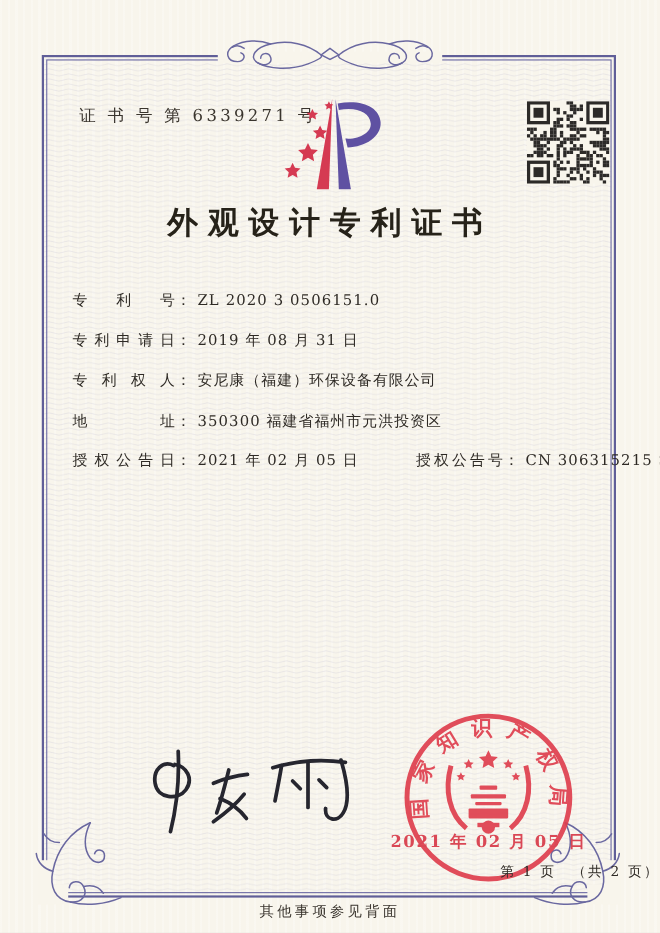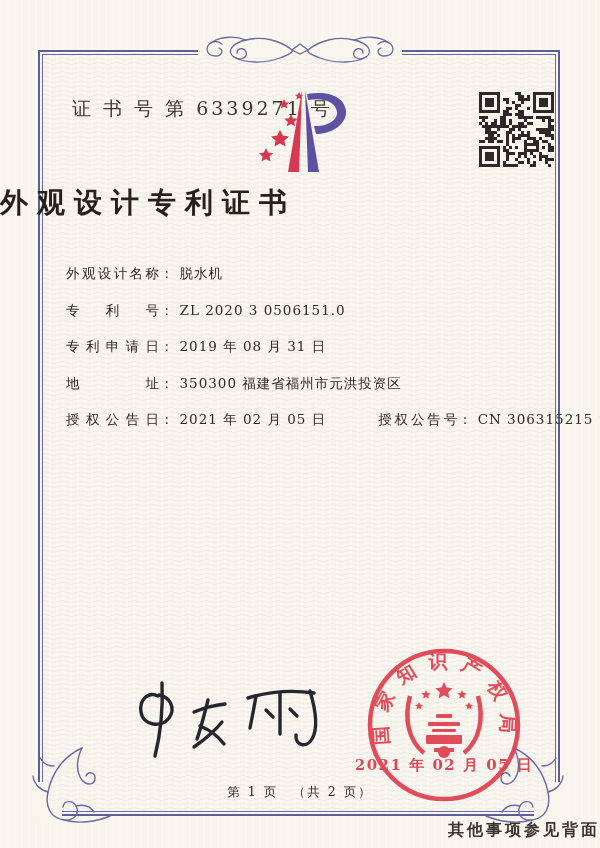--- a/index.html
+++ b/index.html
@@ -7,41 +7,41 @@
     position:relative;width:600px;height:848px;margin:0 auto;
     background:#f8f5ec;
     background-image:repeating-linear-gradient(90deg,rgba(255,255,255,.25) 0 2px,rgba(0,0,0,0) 2px 7px);
     font-family:"DejaVu Serif","Liberation Serif",serif;
     color:#2e2a25;overflow:hidden;
   }
   .guilloche{position:absolute;left:40px;top:52px;width:516px;height:760px;opacity:.55;}
   .frame{position:absolute;left:38px;top:50px;width:518px;height:762px;border:2px solid #605e98;}
   .frame-inner{position:absolute;left:2px;top:2px;right:2px;bottom:2px;border:1px solid #6c6aa4;}
   .ornament{position:absolute;}
-  .cert-no{position:absolute;left:72px;top:96px;font-size:19px;letter-spacing:3px;color:#3a352e;}
+  .cert-no{position:absolute;left:72px;top:96px;font-size:15px;letter-spacing:3px;color:#3a352e;}
   .logo{position:absolute;left:244px;top:84px;width:114px;height:96px;}
   .qr{position:absolute;left:479px;top:92px;width:75px;height:75px;}
-  .title{position:absolute;left:0;top:184px;width:100%;
+  .title{position:absolute;left:0;top:184px;width:100%;text-align:center;
     font-size:28px;font-weight:700;letter-spacing:9px;color:#262219;margin:0;}
   .fields{position:absolute;left:66px;top:262px;right:60px;font-size:13.5px;}
   .frow{margin-bottom:14.5px;height:22px;line-height:22px;white-space:nowrap;}
   .flabel{display:inline-block;width:94px;text-align:justify;text-align-last:justify;letter-spacing:1px;}
   .fcolon{display:inline-block;margin-right:6px;}
   .fvalue{letter-spacing:1px;}
   .grant-pair{display:inline-block;margin-left:52px;}
   .grant-pair .flabel{width:80px;}
   .paras{position:absolute;left:66px;right:62px;top:504px;font-size:13.4px;line-height:22.4px;
     text-align:justify;color:#332e28;}
   .paras p{margin:0;text-indent:2em;}
   .director{position:absolute;left:64px;top:700px;font-size:14.5px;line-height:28px;letter-spacing:2px;
     font-family:"DejaVu Sans","Liberation Sans",sans-serif;color:#35322c;}
   .signature{position:absolute;left:128px;top:676px;width:210px;height:100px;}
   .seal{position:absolute;left:356px;top:634px;width:180px;height:180px;opacity:.92;}
-  .page-no{position:absolute;left:0;top:784px;width:100%;text-align:center;font-size:12.5px;letter-spacing:2px;}
-  .back-note{position:absolute;left:0;top:820px;width:100%;text-align:right;font-size:16px;letter-spacing:3px;color:#3a352e;font-weight:bold;}
+  .page-no{position:absolute;left:0;top:784px;width:100%;text-align:right;font-size:12.5px;letter-spacing:2px;}
+  .back-note{position:absolute;left:0;top:820px;width:100%;text-align:center;font-size:13px;letter-spacing:3px;color:#3a352e;}
 </style>
 </head>
 <body>
 
 <div class="paper">
 
   <svg class="guilloche" xmlns="http://www.w3.org/2000/svg">
     <defs>
       <pattern id="wavy" width="18" height="4.6" patternUnits="userSpaceOnUse">
         <path d="M0 2.3 Q4.5 0.4 9 2.3 T18 2.3" fill="none" stroke="#d4d2dd" stroke-width="0.7"></path>
@@ -332,27 +332,27 @@
           <rect x="3" y="57" width="15" height="15" fill="#f8f5ec"></rect>
           <rect x="6" y="60" width="9" height="9"></rect>
         </g>
     </svg>
   </div>
 
   <h1 class="title">外观设计专利证书</h1>
 
   <div class="fields">
     <div class="frow">
-      <span class="flabel">外观设计名称</span><span class="fcolon">：</span><span class="fvalue">脱水机</span>
-    </div>
-    <div class="frow">
       <span class="flabel">专利号</span><span class="fcolon">：</span><span class="fvalue">ZL 2020 3 0506151.0</span>
     </div>
     <div class="frow">
       <span class="flabel">专利申请日</span><span class="fcolon">：</span><span class="fvalue">2019 年 08 月 31 日</span>
+    </div>
+    <div class="frow">
+      <span class="flabel">专利权人</span><span class="fcolon">：</span><span class="fvalue">安尼康（福建）环保设备有限公司</span>
     </div>
     <div class="frow">
       <span class="flabel">地址</span><span class="fcolon">：</span><span class="fvalue">350300 福建省福州市元洪投资区</span>
     </div>
     <div class="frow">
       <span class="flabel">授权公告日</span><span class="fcolon">：</span><span class="fvalue">2021 年 02 月 05 日</span><span class="grant-pair"><span class="flabel">授权公告号</span><span class="fcolon">：</span><span class="fvalue">CN 306315215 S</span></span>
     </div>
   </div>
 
   <div class="paras">

